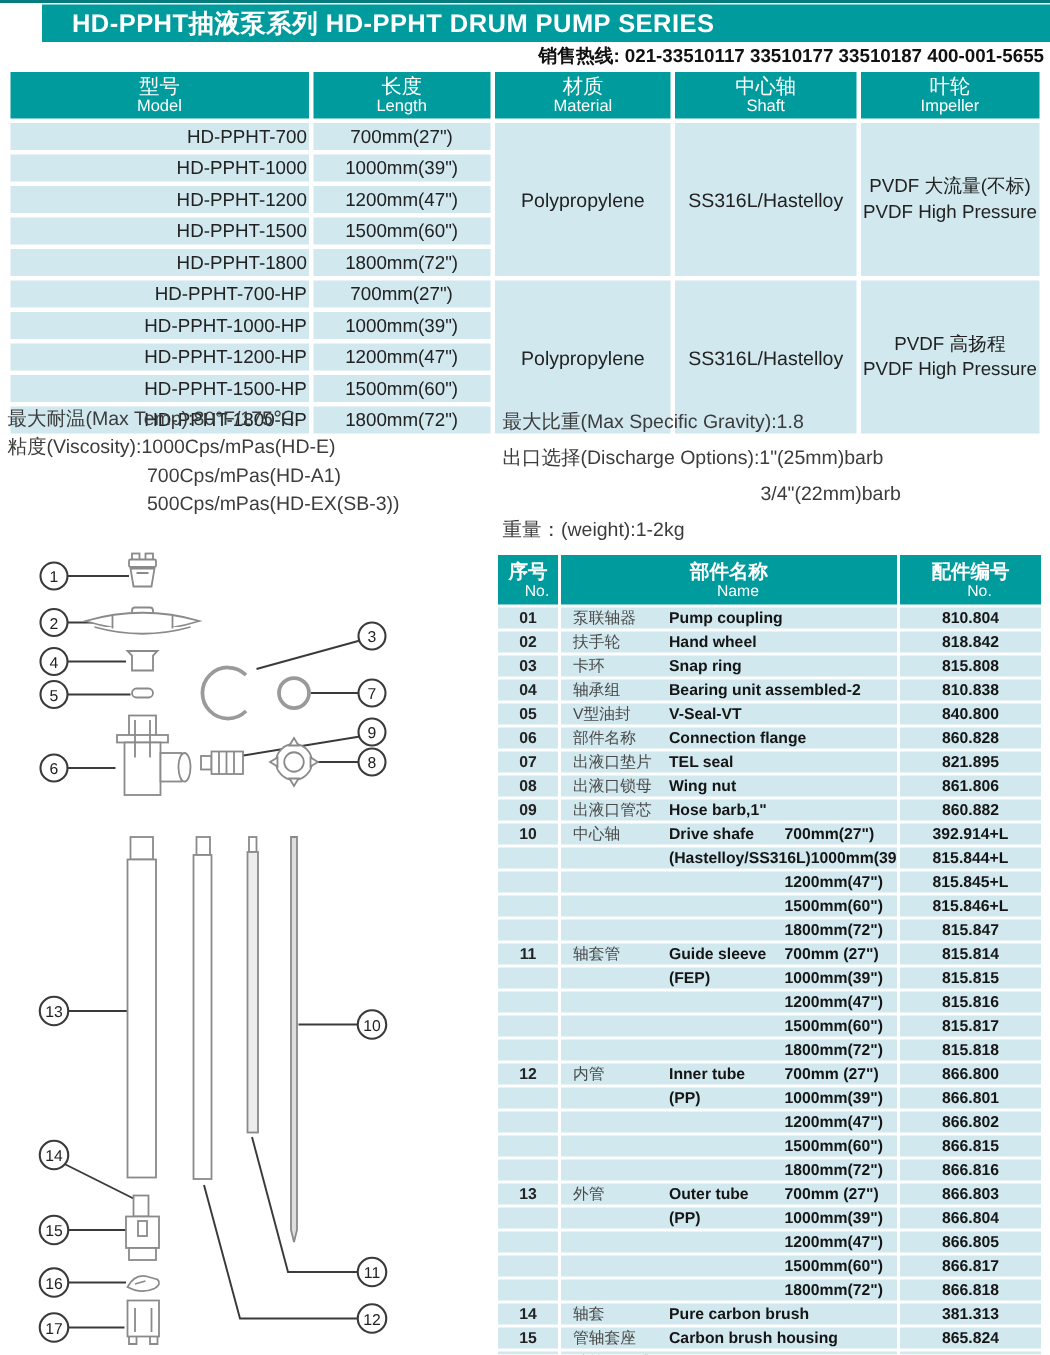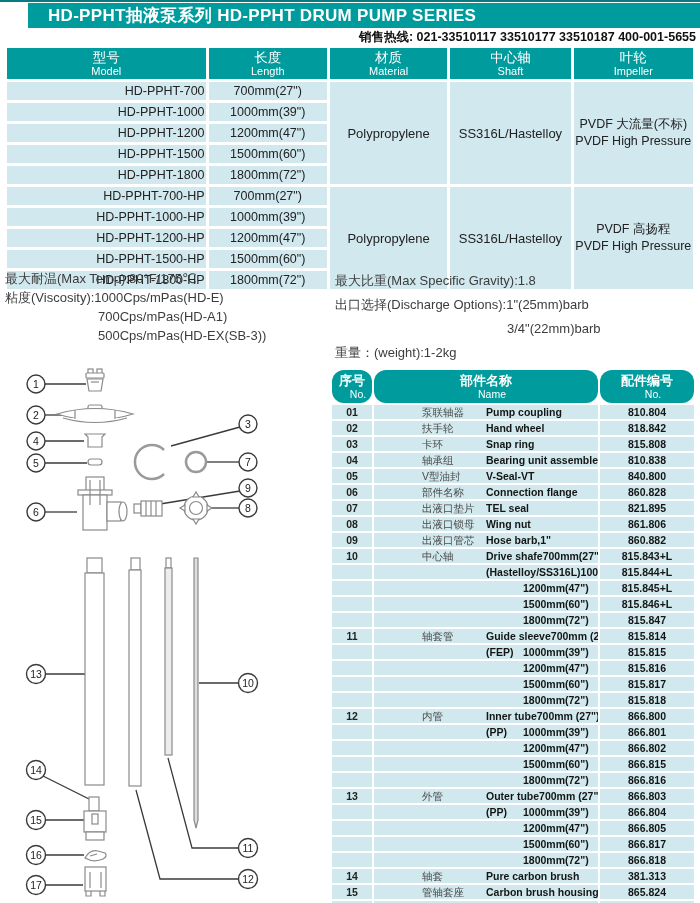--- a/index.html
+++ b/index.html
@@ -26,26 +26,26 @@
   .specs{position:absolute;top:269px;left:0;width:700px;font-size:13px;color:#3c3c3c;}
   .specs .col-l{position:absolute;left:5px;top:0;width:330px;}
   .specs .col-l div{line-height:19px;}
   .specs .col-l .ind{padding-left:93px;}
   .specs .col-r{position:absolute;left:335px;top:0;width:360px;}
   .specs .col-r div{line-height:24px;}
   .specs .col-r .ind{padding-left:172px;}
 
   
   table.parts{position:absolute;left:330px;top:368px;width:366px;border-collapse:separate;border-spacing:2px;table-layout:fixed;}
-  table.parts th{background:var(--teal,#009b9d);color:#fff;font-weight:normal;padding:3px 0;border-radius:12px;}
+  table.parts th{background:var(--teal,#009b9d);color:#fff;font-weight:normal;padding:3px 0;}
   table.parts th .zh{font-size:13px;line-height:15px;font-weight:bold;}
   table.parts th .en{font-size:10.5px;line-height:12px;padding-left:12px;}
   table.parts td{background:var(--rowblue,#d0e8ee);height:12px;font-size:10.5px;line-height:12px;overflow:hidden;white-space:nowrap;}
   table.parts td.no{text-align:center;font-weight:bold;color:#222;}
-  table.parts td.name .wrap{display:flex;padding-left:7px;margin-left:40px;}
+  table.parts td.name .wrap{display:flex;padding-left:7px;}
   table.parts td.name .zh{width:64px;flex:none;color:#4a4a4a;}
   table.parts td.name .en{flex:1;font-weight:bold;color:#151515;}
   table.parts td.name .size{width:74px;flex:none;font-weight:bold;color:#151515;text-align:left;}
   table.parts td.code{text-align:center;font-weight:bold;color:#151515;}
   col.p-no{width:40px;}col.p-name{width:224px;}col.p-code{width:94px;}
 
   
   svg.diagram{position:absolute;left:0;top:368px;}
   svg.diagram text{font-family:"Liberation Sans","DejaVu Sans",sans-serif;font-size:10.5px;fill:#222;}
 </style>
@@ -468,21 +468,21 @@
         </tr>
         <tr>
           <td class="no">10</td>
           <td class="name">
             <div class="wrap">
               <span class="zh">中心轴</span>
               <span class="en">Drive shafe</span>
               <span class="size">700mm(27")</span>
             </div>
           </td>
-          <td class="code">815.843+L</td>
+          <td class="code">392.914+L</td>
         </tr>
         <tr>
           <td class="no"></td>
           <td class="name">
             <div class="wrap">
               <span class="zh"></span>
               <span class="en">(Hastelloy/SS316L)</span>
               <span class="size">1000mm(39")</span>
             </div>
           </td>

